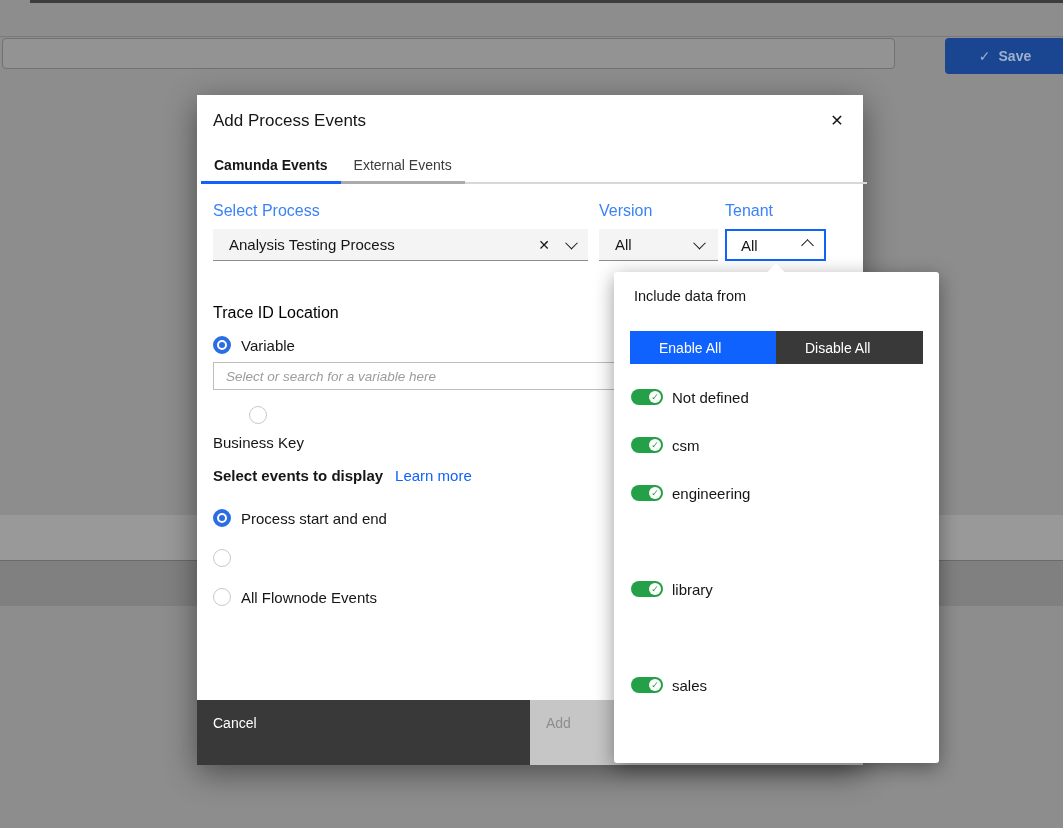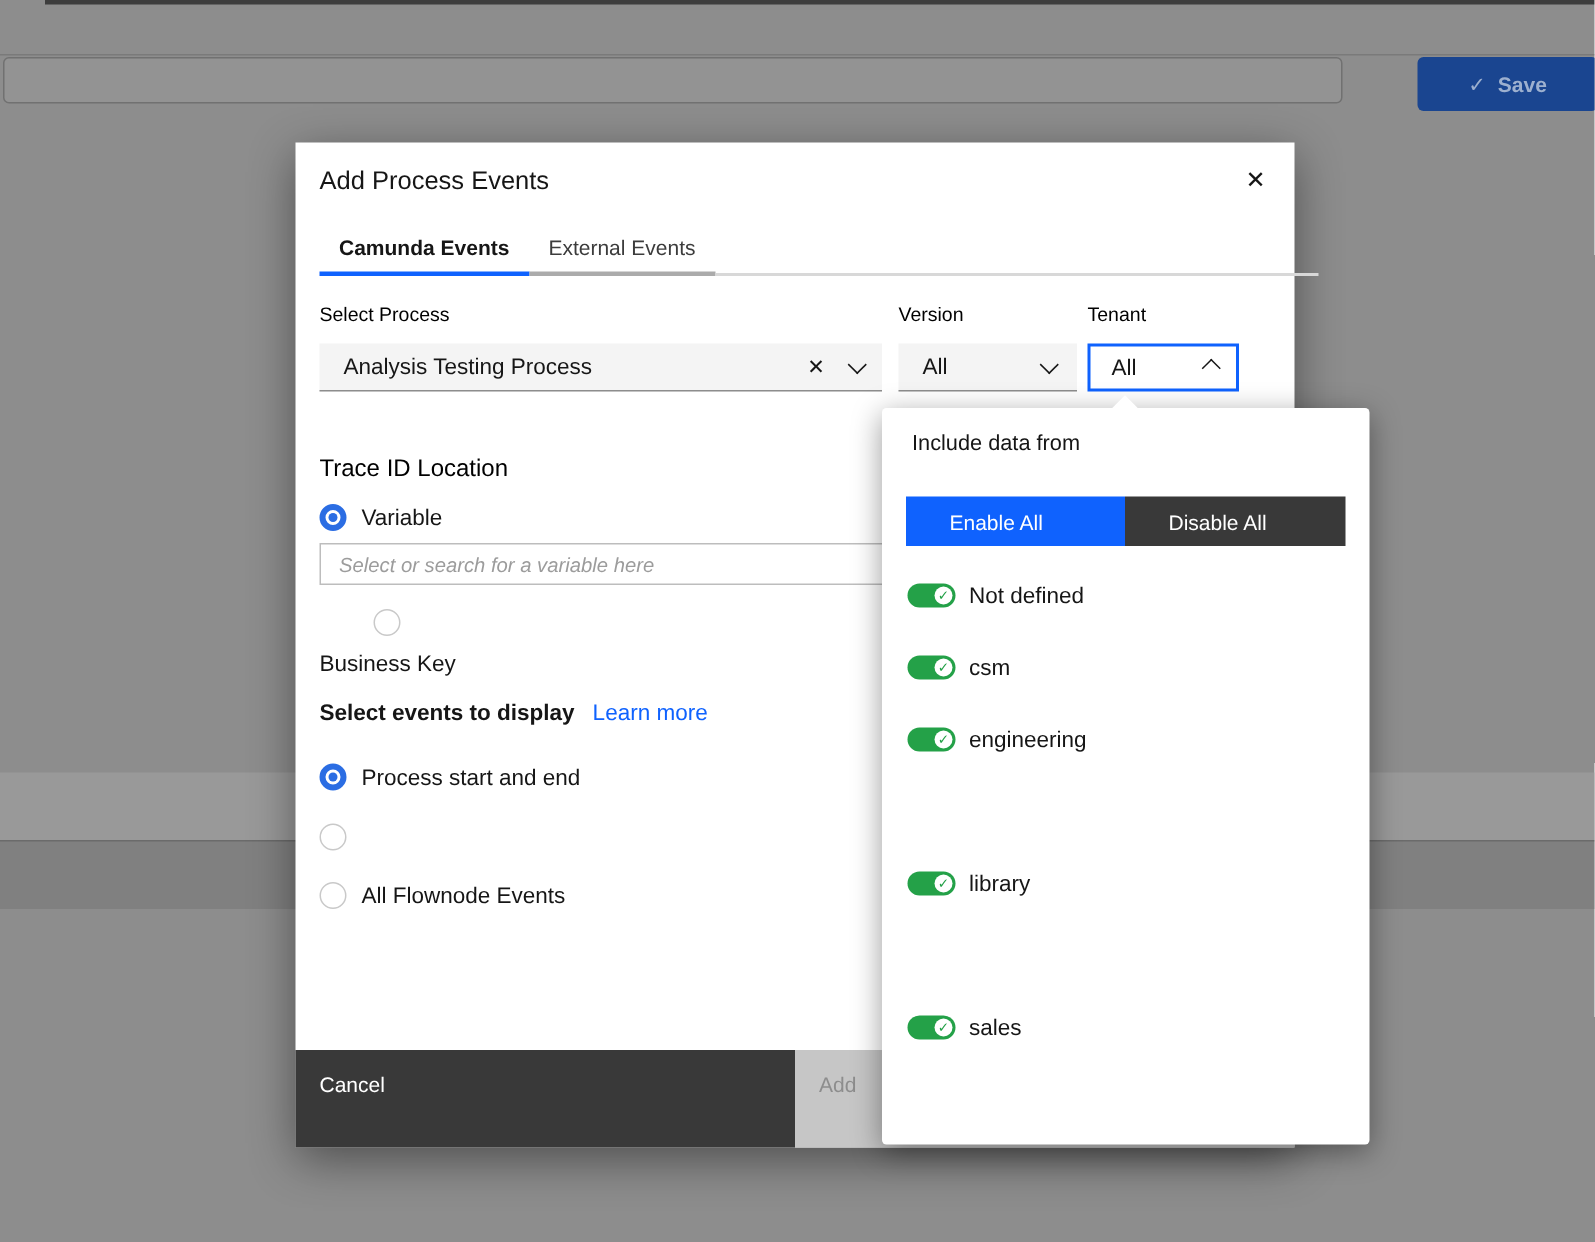--- a/index.html
+++ b/index.html
@@ -22,28 +22,28 @@
   .bg-save .chk{font-weight:400;font-size:14px;}
   .bg-toolbar{left:0;top:515px;width:1063px;height:45px;background:#999999;}
   .bg-thead{left:0;top:560px;width:1063px;height:46px;background:#808080;border-top:1px solid #6b6b6b;}
 
   
   #modal{left:197px;top:95px;width:666px;height:670px;background:#ffffff;z-index:10;
     box-shadow:0 8px 30px rgba(0,0,0,.45);}
   .m-title{left:16px;top:16px;font-size:17px;color:#161616;}
   .m-close{left:627px;top:12px;width:26px;height:26px;display:flex;align-items:center;
     justify-content:center;font-size:16px;color:#161616;cursor:pointer;}
-  .tabs{left:16px;top:53px;width:666px;height:36px;display:flex;justify-content:center;}
+  .tabs{left:4px;top:53px;width:666px;height:36px;display:flex;justify-content:center;}
   .tab{height:36px;display:flex;align-items:flex-end;padding:0 13px 8px 13px;font-size:14px;
     box-sizing:border-box;cursor:pointer;}
   .tab.active{font-weight:700;color:#161616;border-bottom:3px solid #0f62fe;}
   .tab.inactive{color:#3c3c3c;border-bottom:3px solid #ababab;}
   .tab-filler{flex:1;border-bottom:2px solid #d8d8d8;align-self:flex-end;height:34px;box-sizing:border-box;}
 
-  .field-label{font-size:13px;color:#000000;}
+  .field-label{font-size:16px;color:#3b82f6;}
   .lbl-process{left:16px;top:107px;}
   .lbl-version{left:402px;top:107px;}
   .lbl-tenant{left:528px;top:107px;}
 
   .combobox{left:16px;top:134px;width:375px;height:32px;background:#f4f4f4;
     border-bottom:1px solid #8d8d8d;display:flex;align-items:center;cursor:pointer;}
   .combobox .val{padding-left:16px;font-size:15px;color:#161616;flex:1;}
   .icon-x{width:20px;font-size:14px;color:#161616;text-align:center;cursor:pointer;}
   .chev{width:8px;height:8px;border-right:1.6px solid #161616;border-bottom:1.6px solid #161616;
     display:inline-block;}
@@ -79,21 +79,21 @@
 
   .events-head{left:16px;top:372px;display:flex;align-items:baseline;gap:12px;}
   .events-head .bold{font-size:15px;font-weight:700;color:#161616;}
   .events-head a{font-size:15px;color:#0f62fe;text-decoration:none;cursor:pointer;}
 
   .footer-btn{top:605px;height:65px;padding:15px 0 0 16px;font-size:14px;cursor:pointer;}
   .btn-cancel{left:0;width:333px;background:#393939;color:#ffffff;}
   .btn-add{left:333px;width:333px;background:#c6c6c6;color:#8d8d8d;cursor:not-allowed;}
 
   
-  #popup{left:588px;top:272px;width:325px;height:491px;background:#ffffff;z-index:20;
+  #popup{left:614px;top:272px;width:325px;height:491px;background:#ffffff;z-index:20;
     border-radius:3px;box-shadow:0 5px 20px rgba(0,0,0,.4);}
   .popup-arrow{top:-6px;left:156px;width:12px;height:12px;background:#fff;transform:rotate(45deg);}
   .p-title{left:20px;top:16px;font-size:14.5px;color:#161616;}
   .p-btnrow{left:16px;top:59px;width:294px;height:33px;display:flex;}
   .p-btn{height:33px;display:flex;align-items:center;padding-left:29px;font-size:14px;
     color:#ffffff;box-sizing:border-box;cursor:pointer;}
   .p-enable{width:146px;background:#0f62fe;}
   .p-disable{width:147px;background:#393939;}
   .t-row{left:17px;width:290px;height:16px;display:flex;align-items:center;gap:9px;}
   .toggle{width:32px;height:16px;border-radius:8px;background:#24a148;position:relative;

